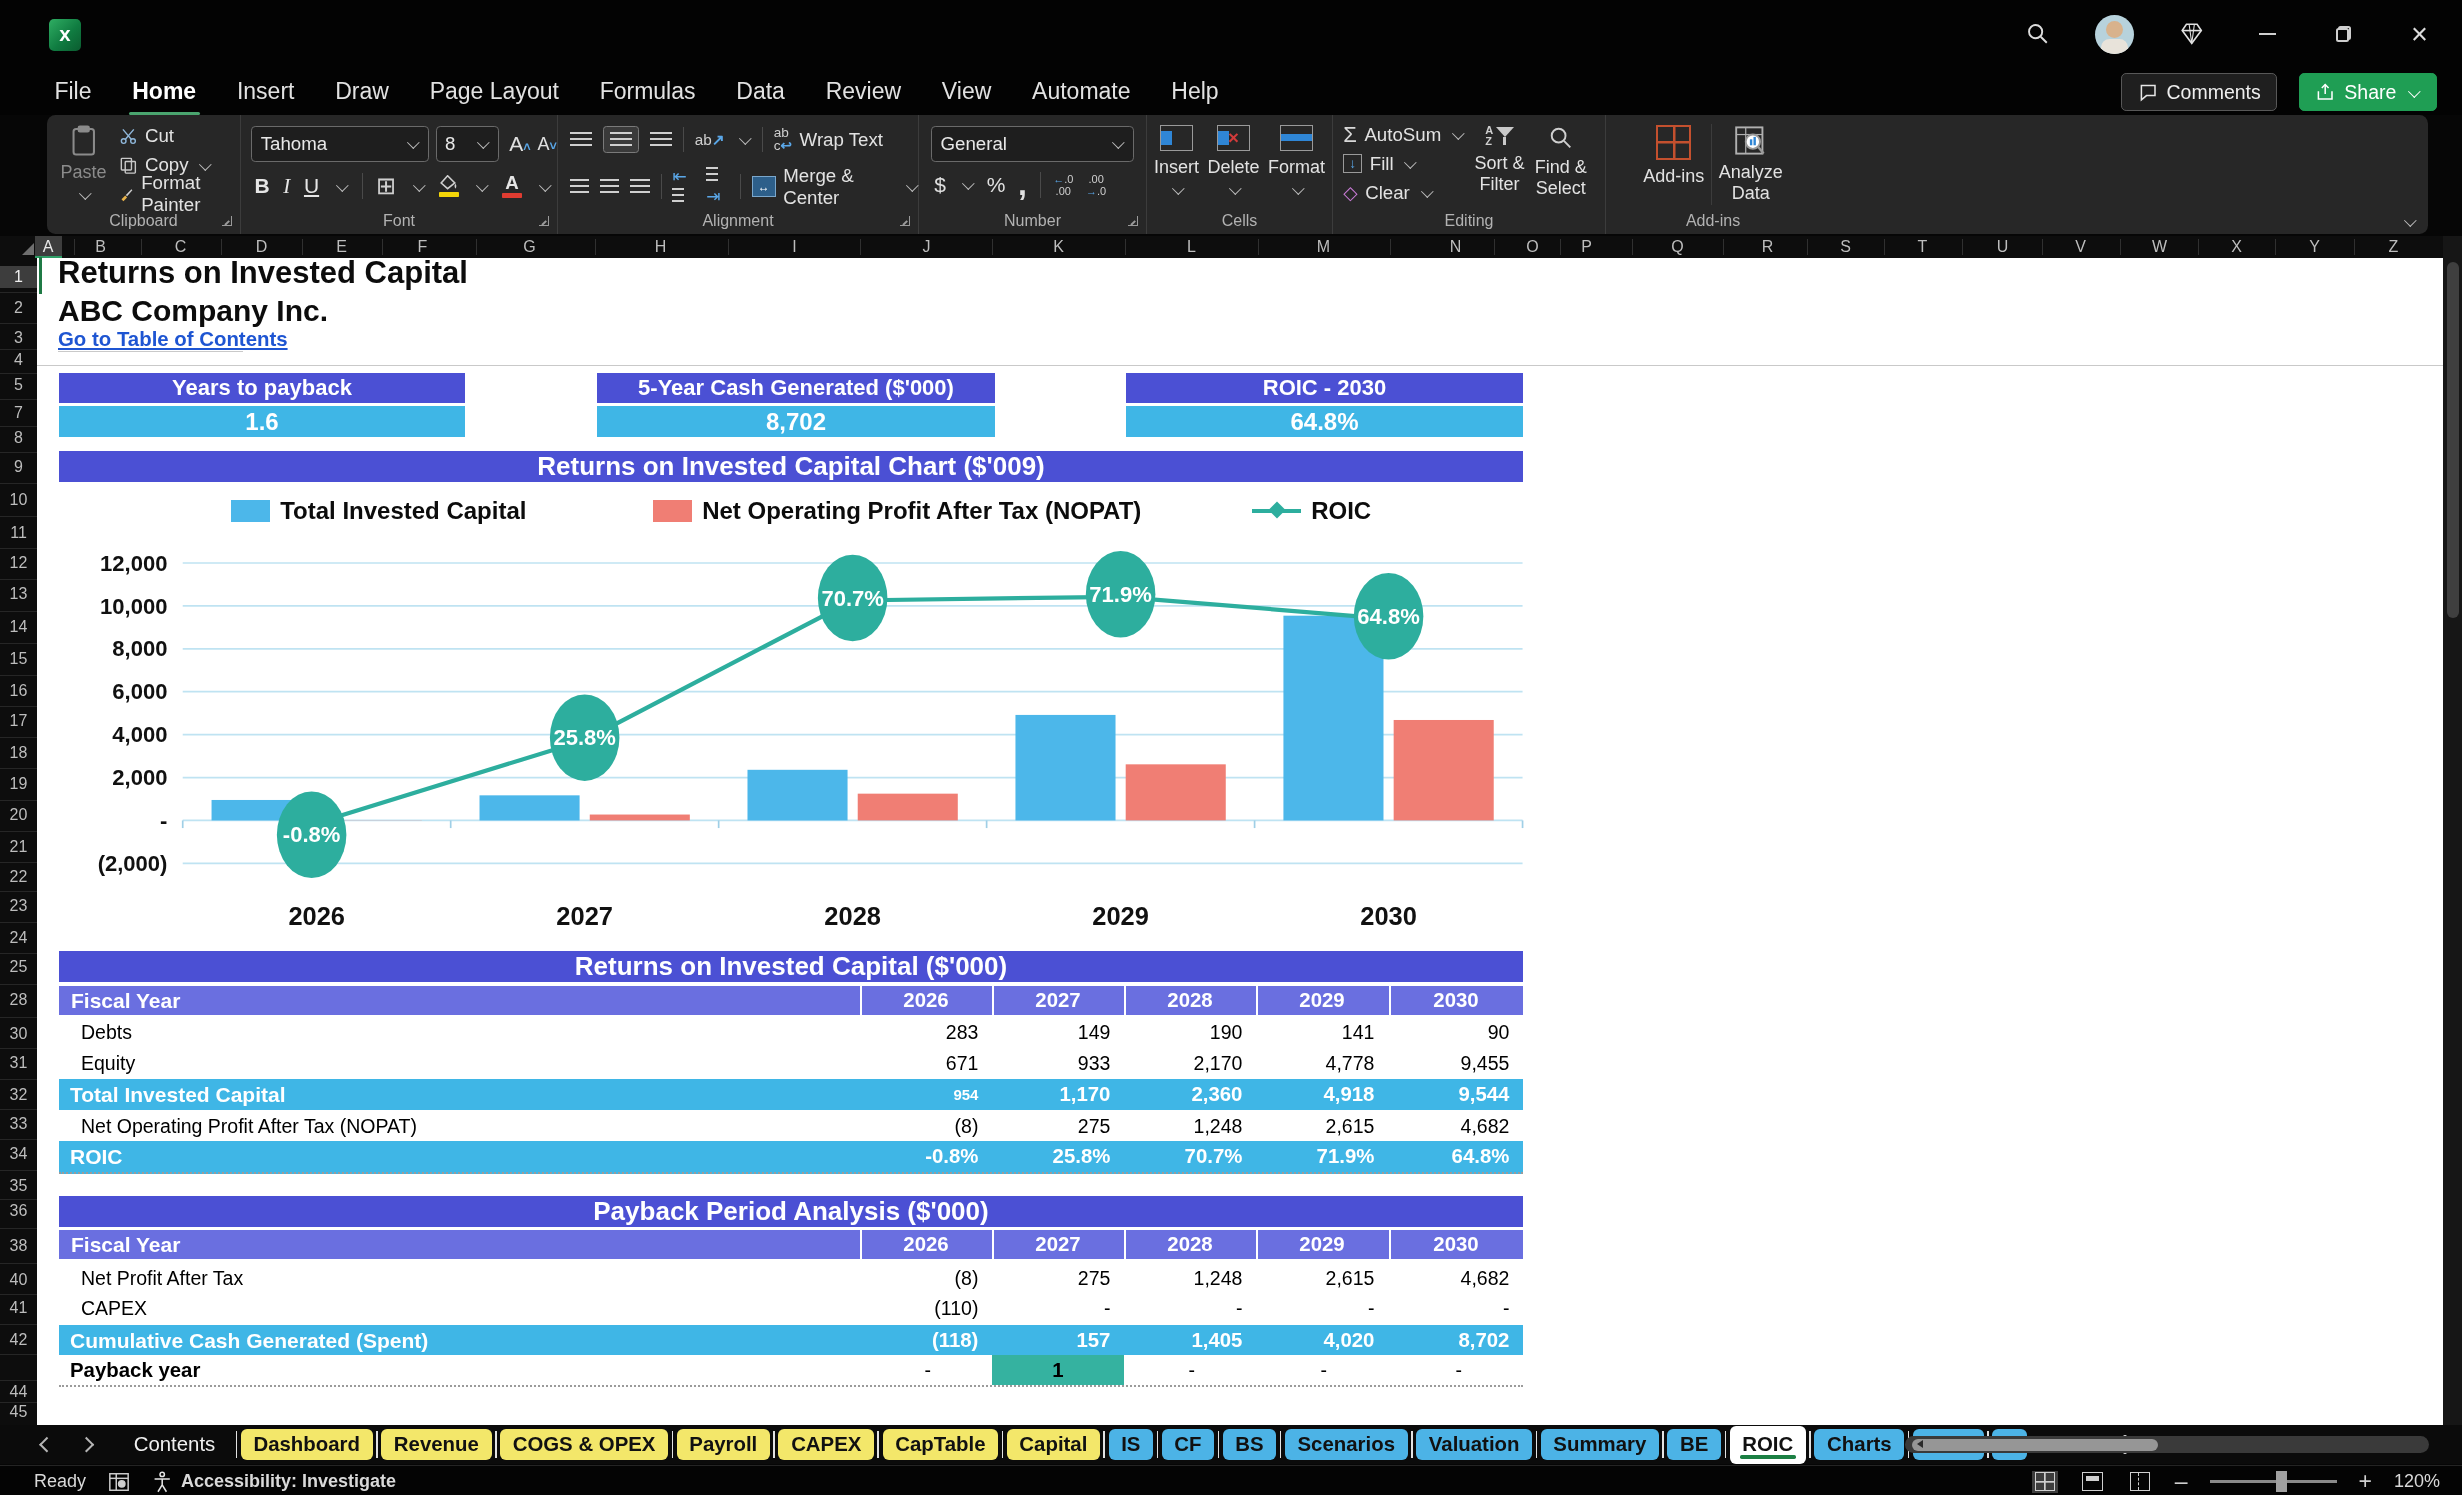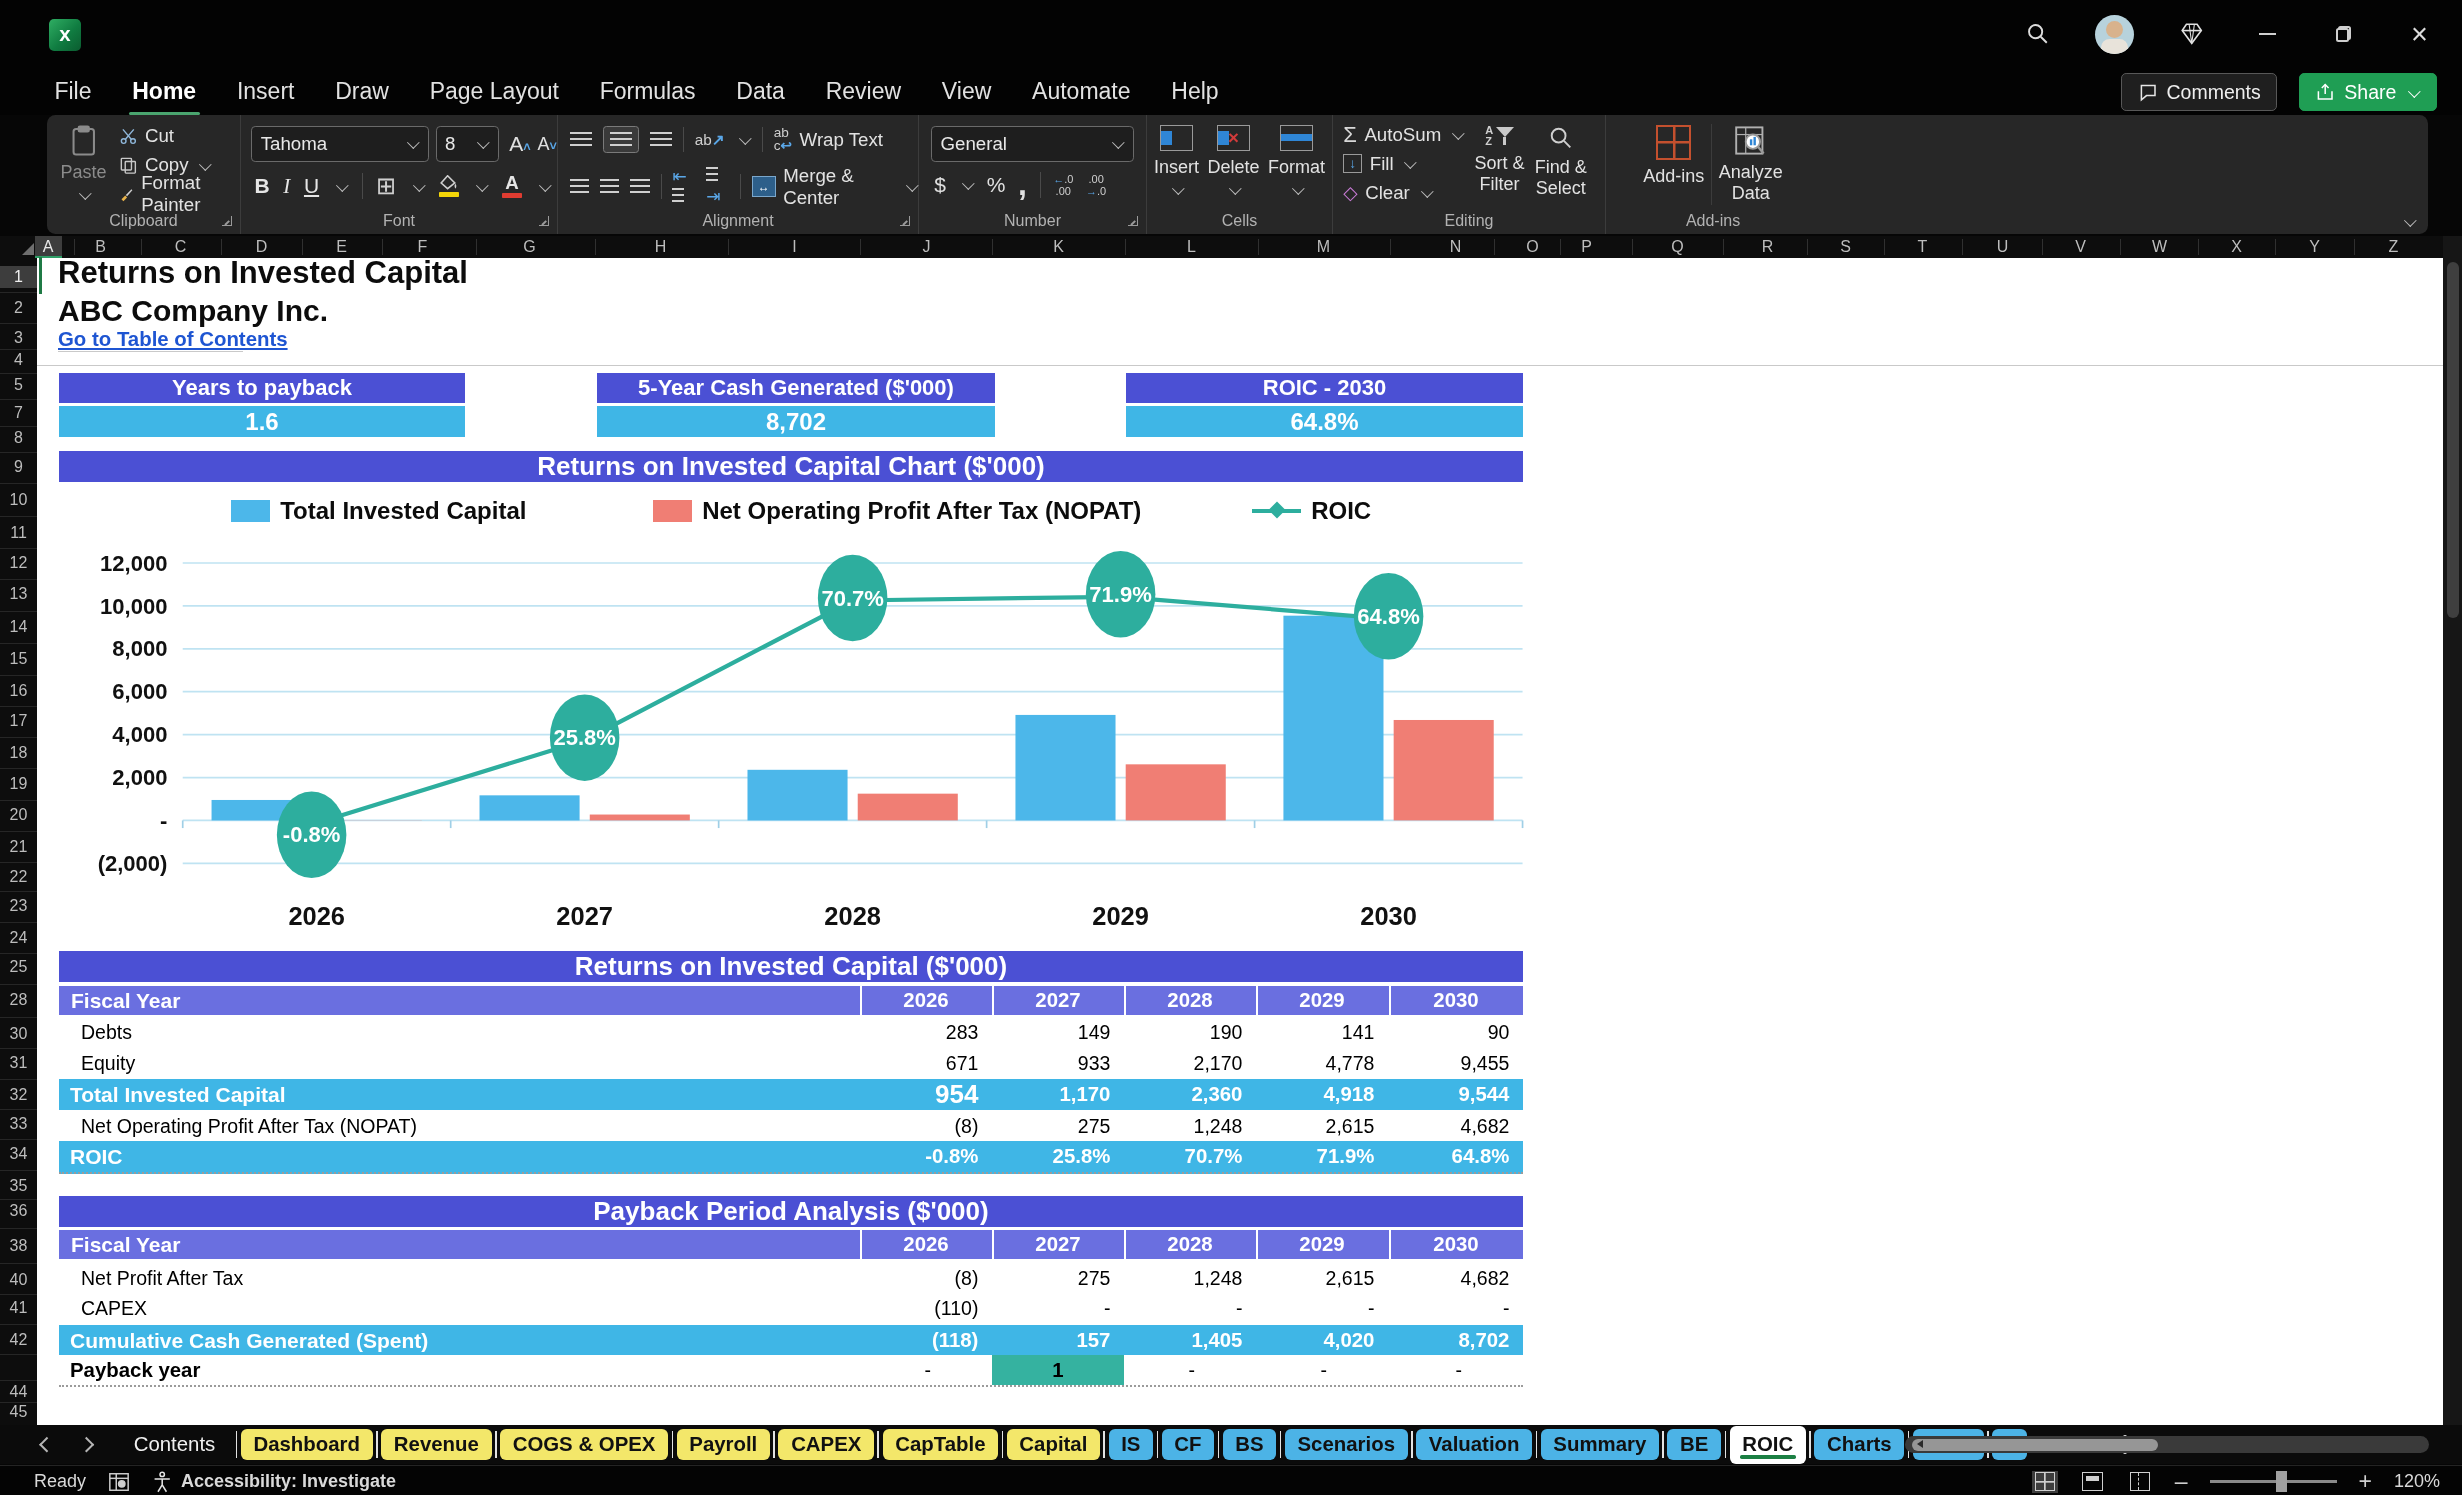--- a/index.html
+++ b/index.html
@@ -597,21 +597,21 @@
   <div class="abs sheet-line" style="left:37px;top:365px;width:2406px"></div>
   <div class="abs" style="left:39px;top:257px;width:2.5px;height:37px;background:#1f7a45"></div>
 
   <div class="abs kpi-h" style="left: 59px; top: 373px; width: 406px; background: rgb(75, 80, 212);">Years to payback</div>
   <div class="abs kpi-v" style="left: 59px; top: 406px; width: 406px; background: rgb(63, 182, 230);">1.6</div>
   <div class="abs kpi-h" style="left: 597px; top: 373px; width: 398px; background: rgb(75, 80, 212);">5-Year Cash Generated ($'000)</div>
   <div class="abs kpi-v" style="left: 597px; top: 406px; width: 398px; background: rgb(63, 182, 230);">8,702</div>
   <div class="abs kpi-h" style="left: 1126px; top: 373px; width: 397px; background: rgb(75, 80, 212);">ROIC - 2030</div>
   <div class="abs kpi-v" style="left: 1126px; top: 406px; width: 397px; background: rgb(63, 182, 230);">64.8%</div>
 
-  <div class="abs sec-header" style="top: 451px; background: rgb(75, 80, 212);">Returns on Invested Capital Chart ($'000)</div>
+  <div class="abs sec-header" style="top: 451px; background: rgb(75, 80, 212);">Returns on Invested Capital Chart ($'009)</div>
   <div class="abs legend-item" style="left:231px">
     <span class="lsw" style="background: rgb(76, 183, 234);"></span>
     <span>Total Invested Capital</span>
   </div>
   <div class="abs legend-item" style="left:653px">
     <span class="lsw" style="background: rgb(240, 126, 116);"></span>
     <span>Net Operating Profit After Tax (NOPAT)</span>
   </div>
   <div class="abs legend-item" style="left:1252px">
     <span class="lmark" style="background: rgb(45, 174, 158);">
@@ -696,21 +696,21 @@
       <div class="trow" style="top: 1048px; height: 31px; background: rgb(255, 255, 255);">
         <div style="position: absolute; left: 22px; top: 0px; bottom: 0px; display: flex; align-items: center; color: rgb(0, 0, 0); font-size: 19.5px;">Equity</div>
         <div class="cell" style="left: 801px; width: 132px; padding-right: 13.6px; box-sizing: border-box; color: rgb(0, 0, 0); font-size: 19.5px;">671</div>
         <div class="cell" style="left: 933px; width: 132px; padding-right: 13.6px; box-sizing: border-box; color: rgb(0, 0, 0); font-size: 19.5px;">933</div>
         <div class="cell" style="left: 1065px; width: 132px; padding-right: 13.6px; box-sizing: border-box; color: rgb(0, 0, 0); font-size: 19.5px;">2,170</div>
         <div class="cell" style="left: 1197px; width: 132px; padding-right: 13.6px; box-sizing: border-box; color: rgb(0, 0, 0); font-size: 19.5px;">4,778</div>
         <div class="cell" style="left: 1330px; width: 134px; padding-right: 13.6px; box-sizing: border-box; color: rgb(0, 0, 0); font-size: 19.5px;">9,455</div>
       </div>
       <div class="trow" style="top: 1079px; height: 31px; background: rgb(63, 182, 230);">
         <div style="position: absolute; left: 11px; top: 0px; bottom: 0px; display: flex; align-items: center; color: rgb(255, 255, 255); font-weight: bold; font-size: 21px;">Total Invested Capital</div>
-        <div class="cell" style="left: 801px; width: 132px; padding-right: 13.6px; box-sizing: border-box; color: rgb(255, 255, 255); font-weight: bold; font-size: 26px;">954</div>
+        <div class="cell" style="left: 801px; width: 132px; padding-right: 13.6px; box-sizing: border-box; color: rgb(255, 255, 255); font-weight: bold; font-size: 15px;">954</div>
         <div class="cell" style="left: 933px; width: 132px; padding-right: 13.6px; box-sizing: border-box; color: rgb(255, 255, 255); font-weight: bold; font-size: 20.4px;">1,170</div>
         <div class="cell" style="left: 1065px; width: 132px; padding-right: 13.6px; box-sizing: border-box; color: rgb(255, 255, 255); font-weight: bold; font-size: 20.4px;">2,360</div>
         <div class="cell" style="left: 1197px; width: 132px; padding-right: 13.6px; box-sizing: border-box; color: rgb(255, 255, 255); font-weight: bold; font-size: 20.4px;">4,918</div>
         <div class="cell" style="left: 1330px; width: 134px; padding-right: 13.6px; box-sizing: border-box; color: rgb(255, 255, 255); font-weight: bold; font-size: 20.4px;">9,544</div>
       </div>
       <div class="trow" style="top: 1111px; height: 31px; background: rgb(255, 255, 255);">
         <div style="position: absolute; left: 22px; top: 0px; bottom: 0px; display: flex; align-items: center; color: rgb(0, 0, 0); font-size: 19.5px;">Net Operating Profit After Tax (NOPAT)</div>
         <div class="cell" style="left: 801px; width: 132px; padding-right: 13.6px; box-sizing: border-box; color: rgb(0, 0, 0); font-size: 19.5px;">(8)</div>
         <div class="cell" style="left: 933px; width: 132px; padding-right: 13.6px; box-sizing: border-box; color: rgb(0, 0, 0); font-size: 19.5px;">275</div>
         <div class="cell" style="left: 1065px; width: 132px; padding-right: 13.6px; box-sizing: border-box; color: rgb(0, 0, 0); font-size: 19.5px;">1,248</div>

